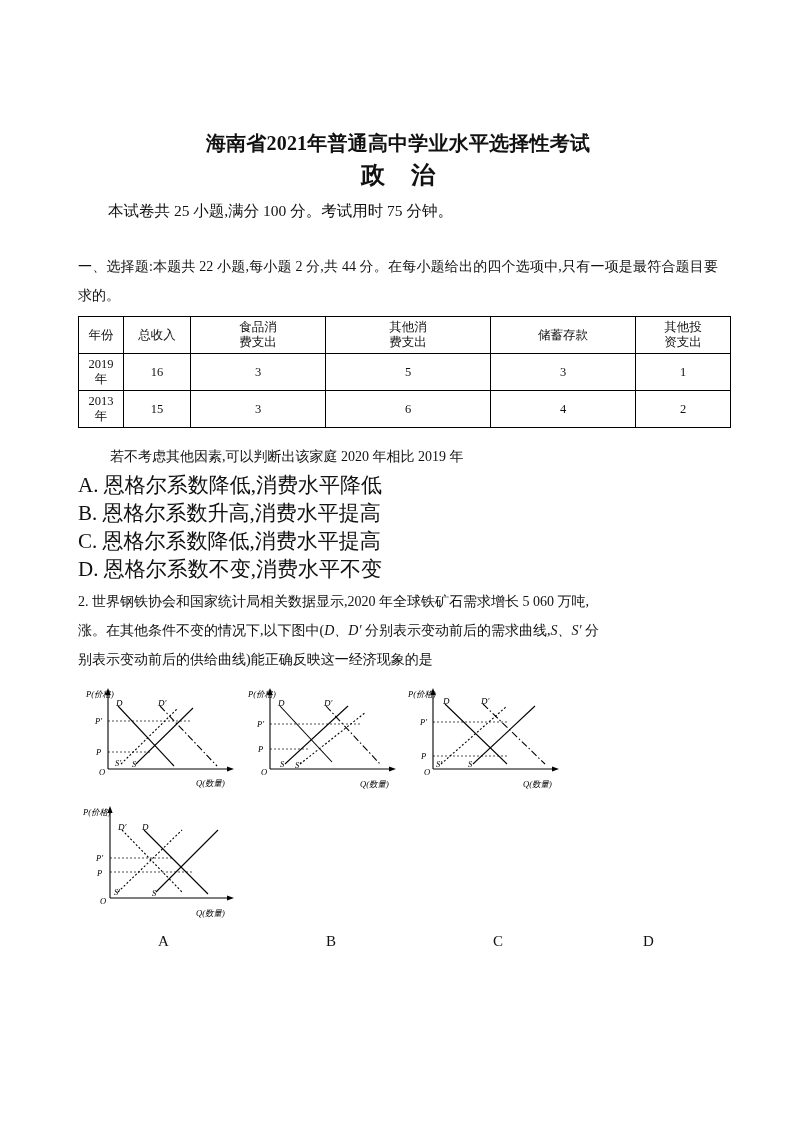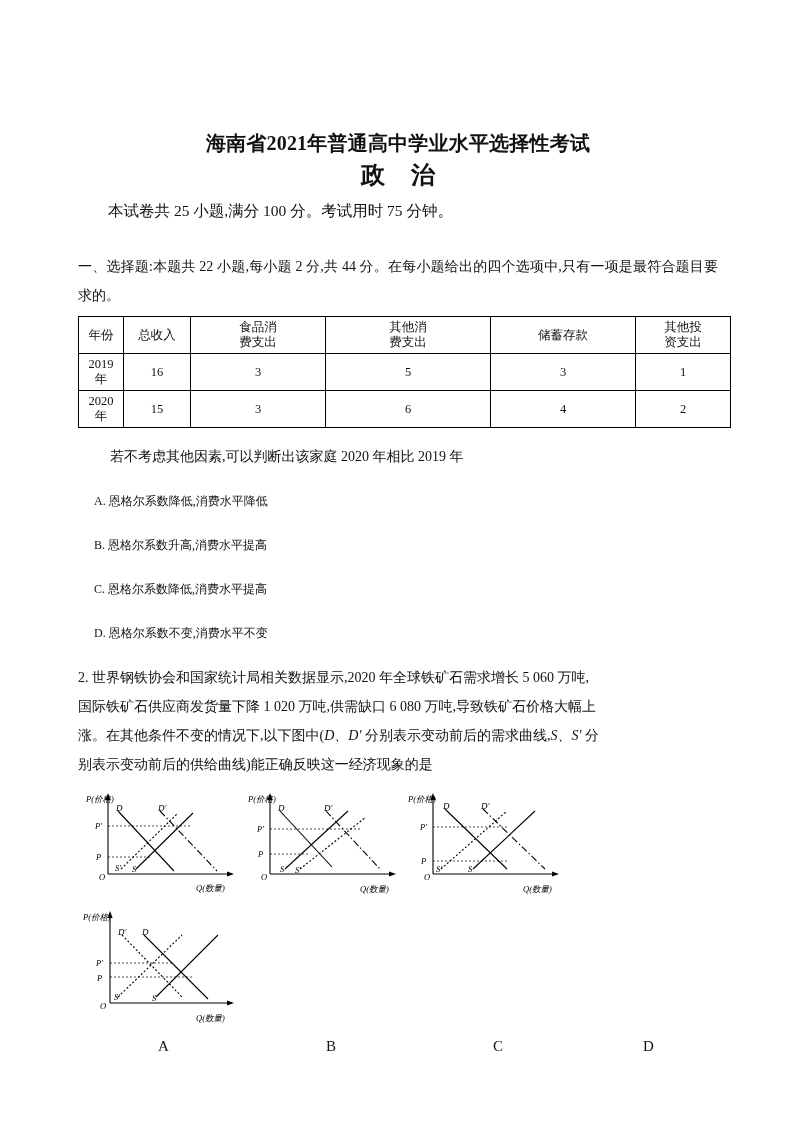--- a/index.html
+++ b/index.html
@@ -63,23 +63,23 @@
   .section-head {
     margin-top: 26px;
   }
   .q-stem {
     margin-top: 2px;
   }
   .indent2 {
     text-indent: 32px;
   }
   .opt {
-    font-size: 12px;
+    font-size: 21px;
     line-height: 28px;
-    margin: 16px;
+    margin: 0;
   }
   .q2-block { margin-top: 4px; }
 
   .it { font-style: italic; }
 
   
   table.data-table {
     border-collapse: collapse;
     width: 622px;
     margin-top: 6px;
@@ -178,42 +178,41 @@
             <span>年</span>
           </td>
           <td>16</td>
           <td>3</td>
           <td>5</td>
           <td>3</td>
           <td>1</td>
         </tr>
         <tr>
           <td class="yr-cell">
-            <span>2020</span><br>
+            <span>2013</span><br>
             <span>年</span>
           </td>
           <td>15</td>
           <td>3</td>
           <td>6</td>
           <td>4</td>
           <td>2</td>
         </tr>
       </tbody>
     </table>
 
     <p class="para indent2" style="margin-top:14px;">若不考虑其他因素,可以判断出该家庭 2020 年相比 2019 年</p>
 
     <p class="opt">A. 恩格尔系数降低,消费水平降低</p>
     <p class="opt">B. 恩格尔系数升高,消费水平提高</p>
     <p class="opt">C. 恩格尔系数降低,消费水平提高</p>
     <p class="opt">D. 恩格尔系数不变,消费水平不变</p>
 
     <div class="q2-block">
       <p class="para">2. 世界钢铁协会和国家统计局相关数据显示,2020 年全球铁矿石需求增长 5 060 万吨,</p>
-      <p class="para">国际铁矿石供应商发货量下降 1 020 万吨,供需缺口 6 080 万吨,导致铁矿石价格大幅上</p>
       <p class="para"><span>涨。在其他条件不变的情况下,以下图中(</span><span class="it">D、D′</span><span> 分别表示变动前后的需求曲线,</span><span class="it">S、S′</span><span> 分</span></p>
       <p class="para">别表示变动前后的供给曲线)能正确反映这一经济现象的是</p>
     </div>
 
     <div class="diagram-row">
 
       <div class="diagram" style="left:0px; top:0px;">
         <svg width="190" height="112" viewBox="0 0 190 112">
 
           <line x1="30" y1="8" x2="30" y2="85" stroke="#000" stroke-width="1.1"></line>

